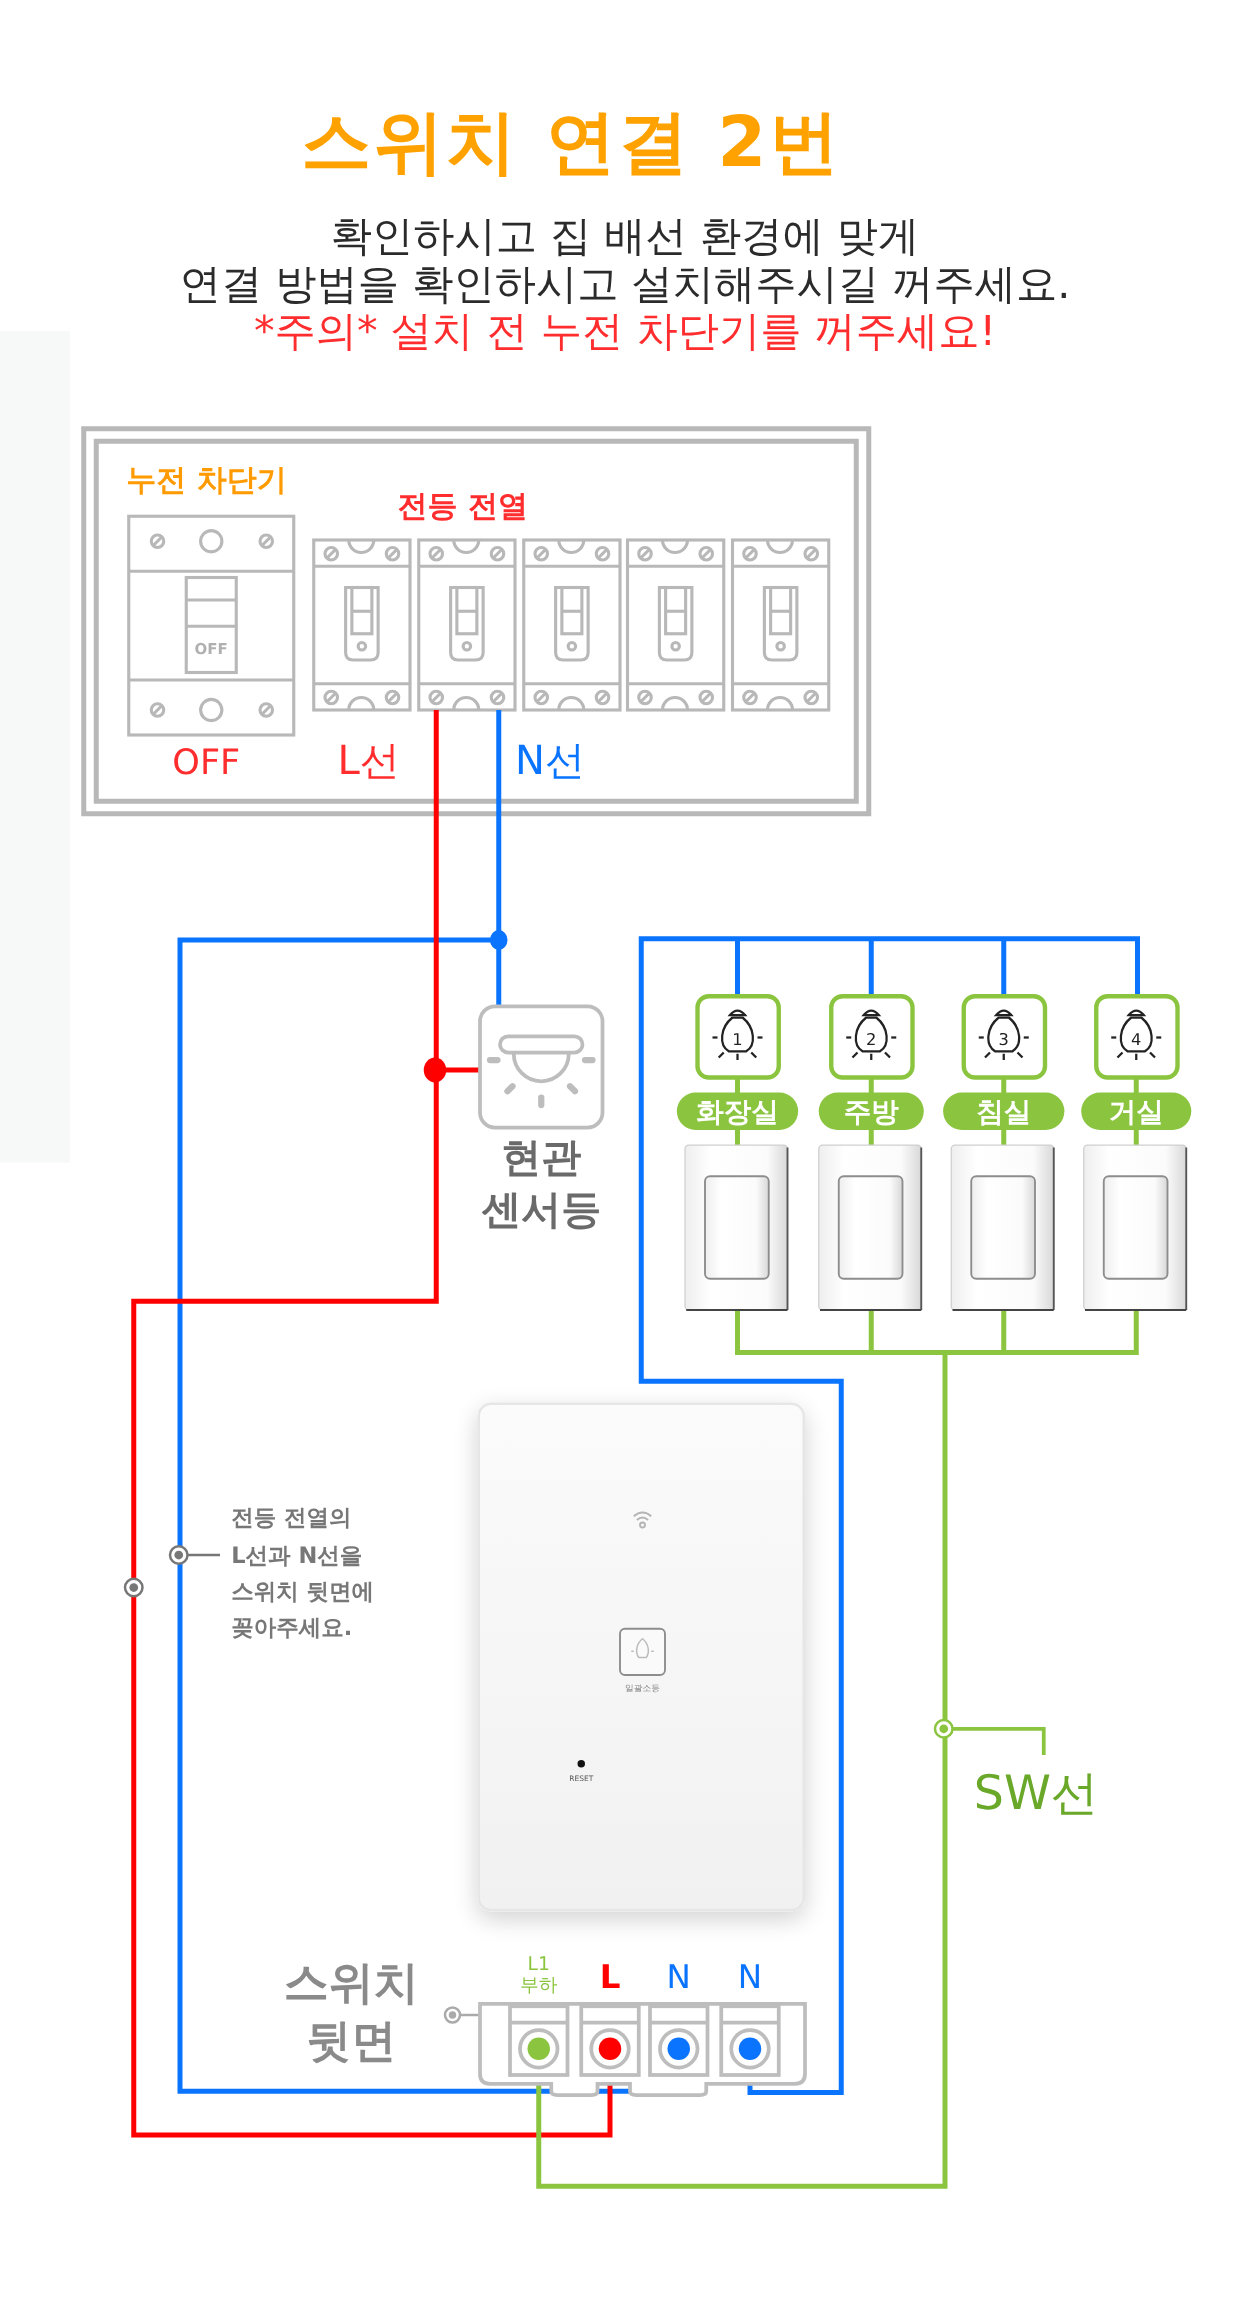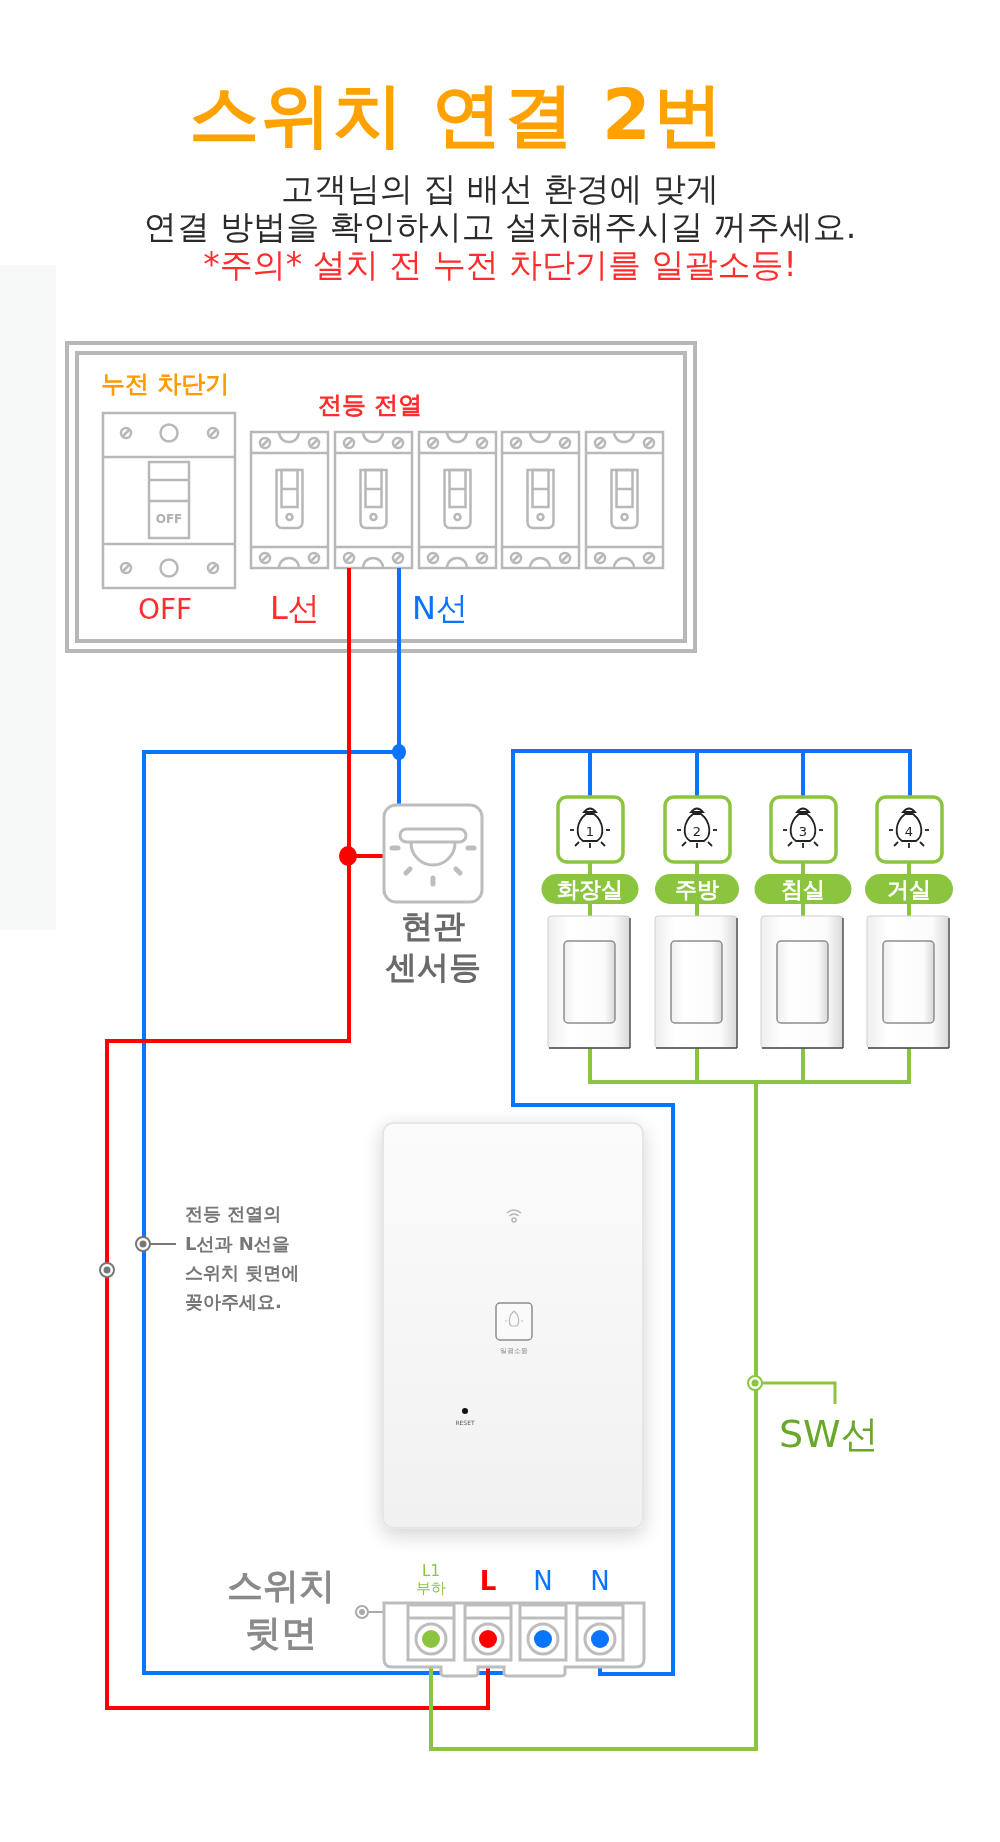--- a/index.html
+++ b/index.html
@@ -1,33 +1,33 @@
 <!DOCTYPE html>
 <html><head>
 <meta charset="utf-8">
 <style>
   html,body{margin:0;padding:0;background:#fff;}
   body{width:1000px;height:1842px;position:relative;overflow:hidden;font-family:"DejaVu Sans","Liberation Sans",sans-serif;}
   .abs{position:absolute;}
   .strip{left:0;top:265px;width:56px;height:665px;background:#f7f8f8;}
-  .title{left:0;width:914px;top:70px;text-align:center;font-size:70px;font-weight:bold;color:#ffa200;letter-spacing:2px;line-height:90px;}
+  .title{left:0;width:914px;top:70px;text-align:center;font-size:56px;font-weight:bold;color:#ffa200;letter-spacing:2px;line-height:90px;}
   .sub{left:0;width:1000px;text-align:center;font-size:33px;color:#2b2b2b;line-height:38px;}
   .warn{color:#ff2d2d;}
   svg{position:absolute;left:0;top:0;}
   .lbl{font-family:"DejaVu Sans","Liberation Sans",sans-serif;}
 </style>
 </head>
 <body>
 
 <div class="abs strip"></div>
 
 <div class="abs title">스위치 연결 2번</div>
-<div class="abs sub" style="top:170px">고객님의 집 배선 환경에 맞게</div>
+<div class="abs sub" style="top:170px">확인하시고 집 배선 환경에 맞게</div>
 <div class="abs sub" style="top:208px">연결 방법을 확인하시고 설치해주시길 꺼주세요.</div>
-<div class="abs sub warn" style="top:246px">*주의* 설치 전 누전 차단기를 일괄소등!</div>
+<div class="abs sub warn" style="top:246px">*주의* 설치 전 누전 차단기를 꺼주세요!</div>
 
 <svg width="1000" height="1842" viewBox="0 0 1000 1842">
   <defs>
     <linearGradient id="swg" x1="0" x2="1" y1="0" y2="0">
       <stop offset="0" stop-color="#eeeeee"></stop>
       <stop offset="0.25" stop-color="#ffffff"></stop>
       <stop offset="0.8" stop-color="#fbfbfb"></stop>
       <stop offset="1" stop-color="#d8d8d8"></stop>
     </linearGradient>
     <linearGradient id="plateg" x1="0" x2="0" y1="0" y2="1">

